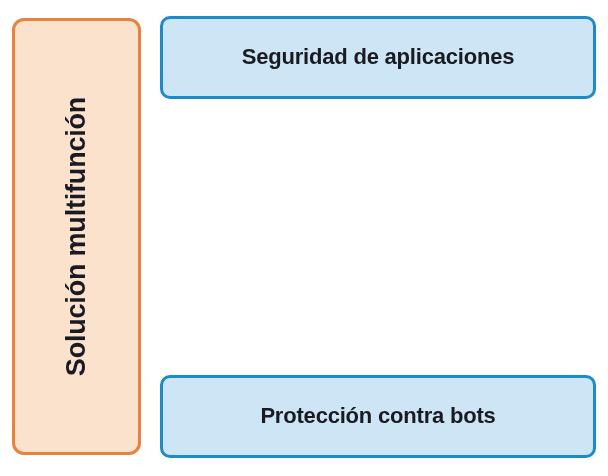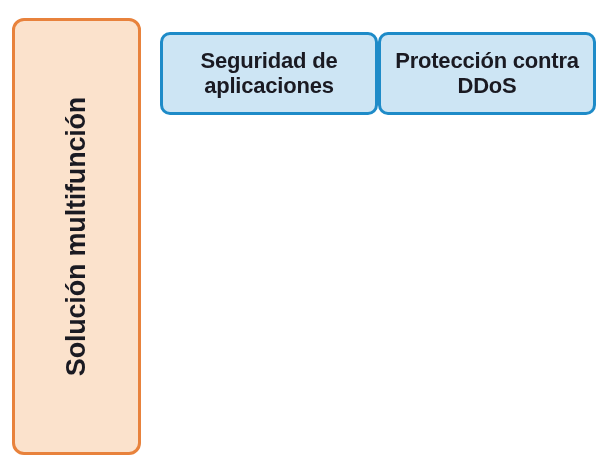--- a/index.html
+++ b/index.html
@@ -42,25 +42,25 @@
     font-weight: bold;
     color: #1A1A22;
     letter-spacing: -0.2px;
     line-height: 1;
   }
 
   
   .stack {
     position: absolute;
     left: 160px;
-    top: 32px;
+    top: 16px;
     width: 436px;
     height: 442px;
     display: flex;
-    flex-direction: row;
+    flex-direction: column;
     justify-content: space-between;
   }
   .feature-box {
     box-sizing: border-box;
     width: 100%;
     height: 83px;
     background: #CDE5F4;
     border: 3px solid #1E8BC8;
     border-radius: 10px;
     display: flex;
@@ -85,21 +85,21 @@
     <span class="side-panel-label">Solución multifunción</span>
   </div>
 
   <div class="stack">
 
     <div class="feature-box">
       <span class="feature-box-label">Seguridad de aplicaciones</span>
     </div>
 
 
+
     <div class="feature-box">
-      <span class="feature-box-label">Protección contra DDoS</span>
+      <span class="feature-box-label">Protección contra bots</span>
     </div>
-
 
 
   </div>
 
 </div>
 
 </body></html>

